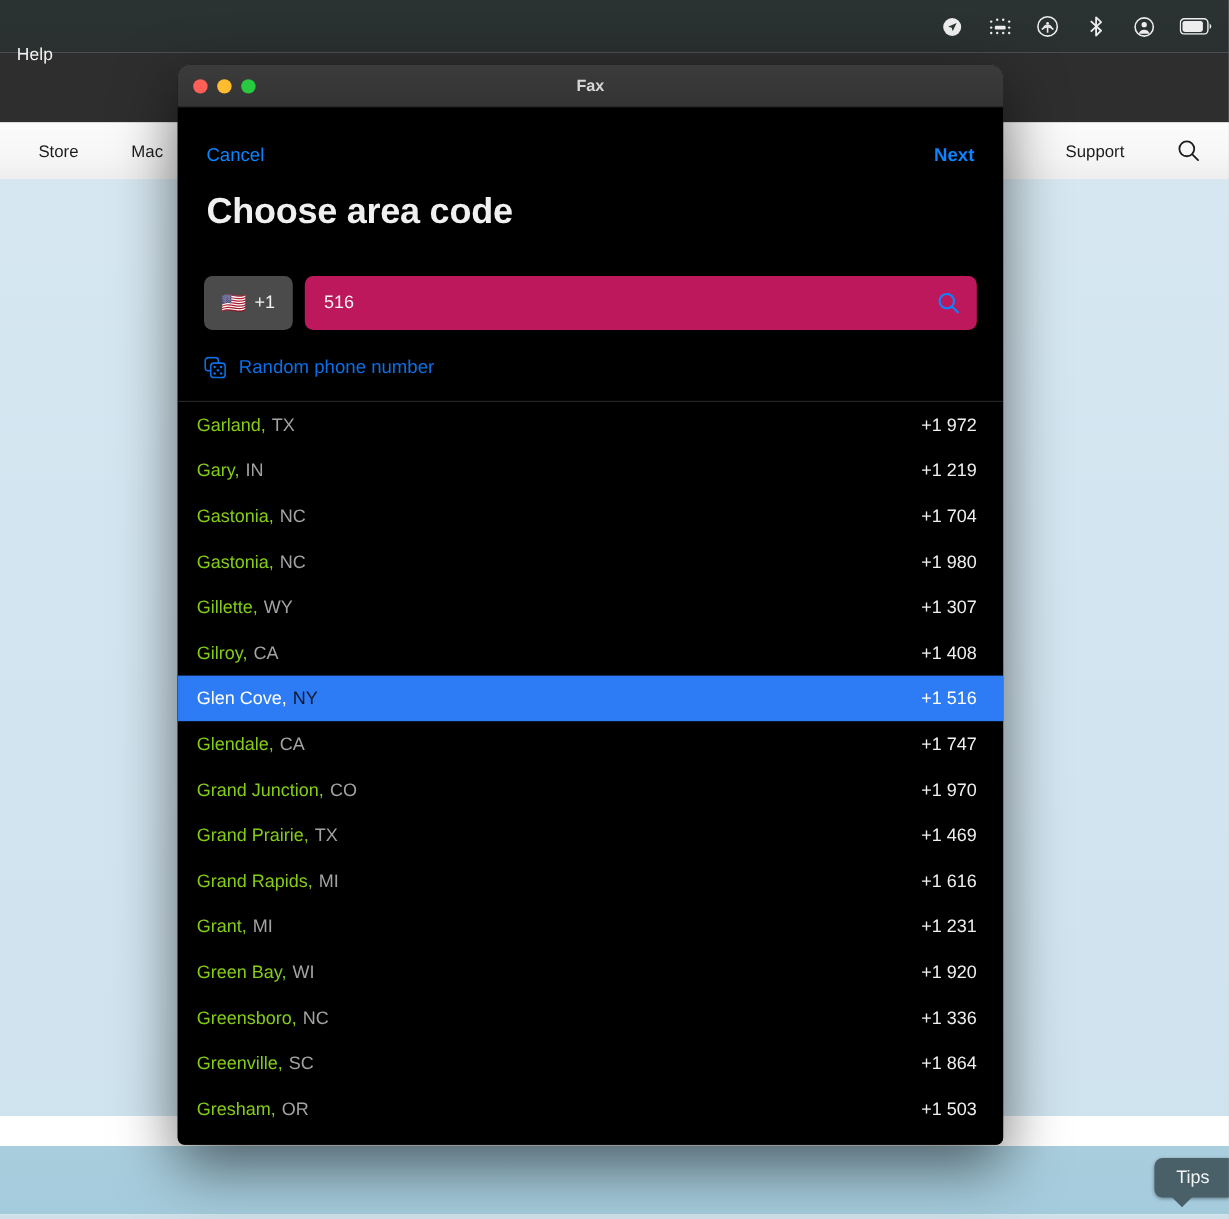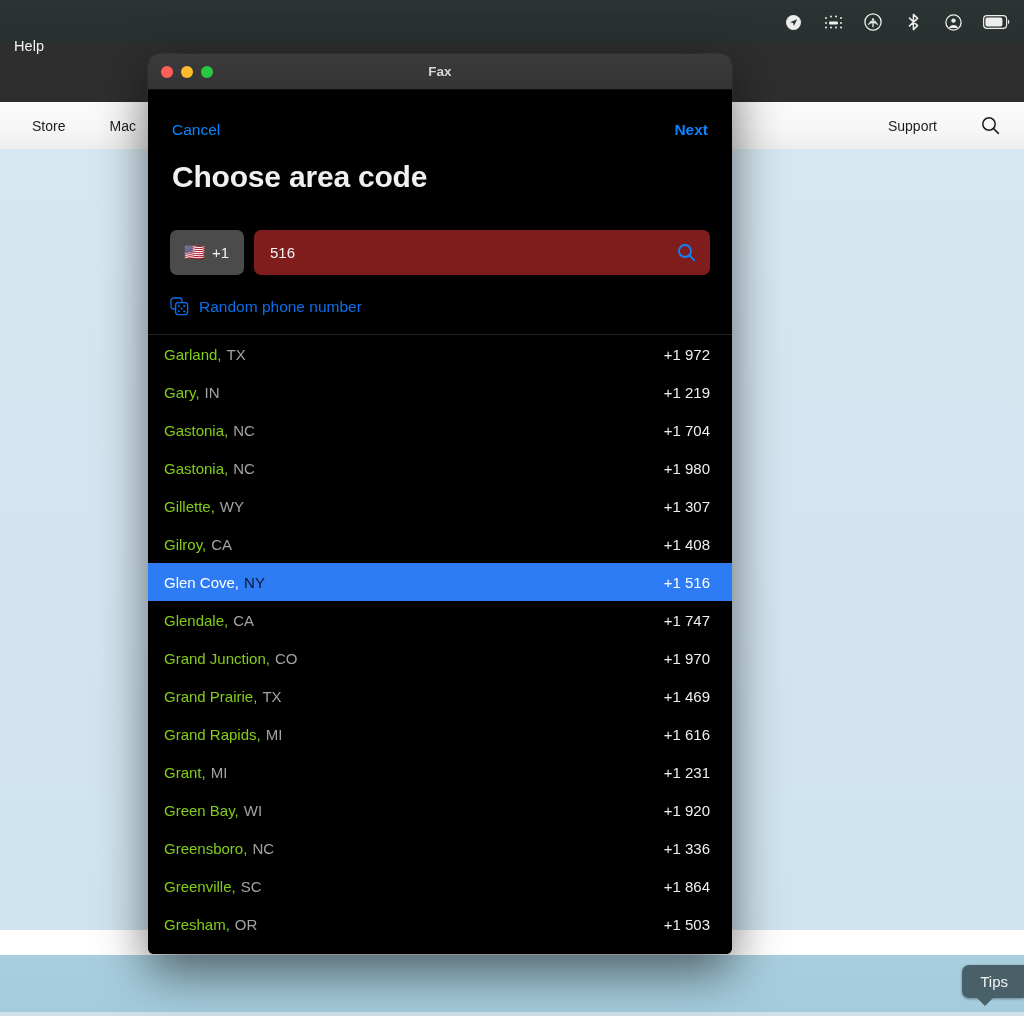--- a/index.html
+++ b/index.html
@@ -97,21 +97,21 @@
     width: 0; height: 0;
     border-left: 9px solid transparent;
     border-right: 9px solid transparent;
     border-top: 9px solid #4a6069;
   }
 
   
   #fax-window {
     position: absolute;
     left: 148px; top: 54px;
-    width: 584px; height: 900px;
+    width: 688px; height: 900px;
     background: #000;
     border-radius: 10px 10px 6px 6px;
     box-shadow: 0 18px 50px rgba(0,0,0,.55), 0 0 0 0.5px rgba(255,255,255,.09);
     z-index: 10;
     overflow: hidden;
     display: flex; flex-direction: column;
   }
   #titlebar {
     height: 36px; flex: 0 0 36px;
     background: linear-gradient(180deg,#3b3b3b 0%, #343434 100%);
@@ -167,21 +167,21 @@
     background: #4b4b4b;
     border-radius: 7px;
     display: flex; align-items: center; justify-content: center;
     gap: 6px;
     cursor: pointer;
   }
   .flag { font-size: 17px; line-height: 1; }
   .cc-text { color: #f2f2f2; font-size: 15px; }
   .search-box {
     flex: 1; height: 45px;
-    background: #7f1d1d;
+    background: #be185d;
     border-radius: 7px;
     display: flex; align-items: center;
     padding: 0 14px 0 16px;
   }
   .search-box .val {
     flex: 1; color: #f3f3f3; font-size: 15px;
     background: none; border: none; outline: none; font-family: inherit;
   }
   .search-mag { color: #0a84ff; display:flex; align-items:center; }
 

